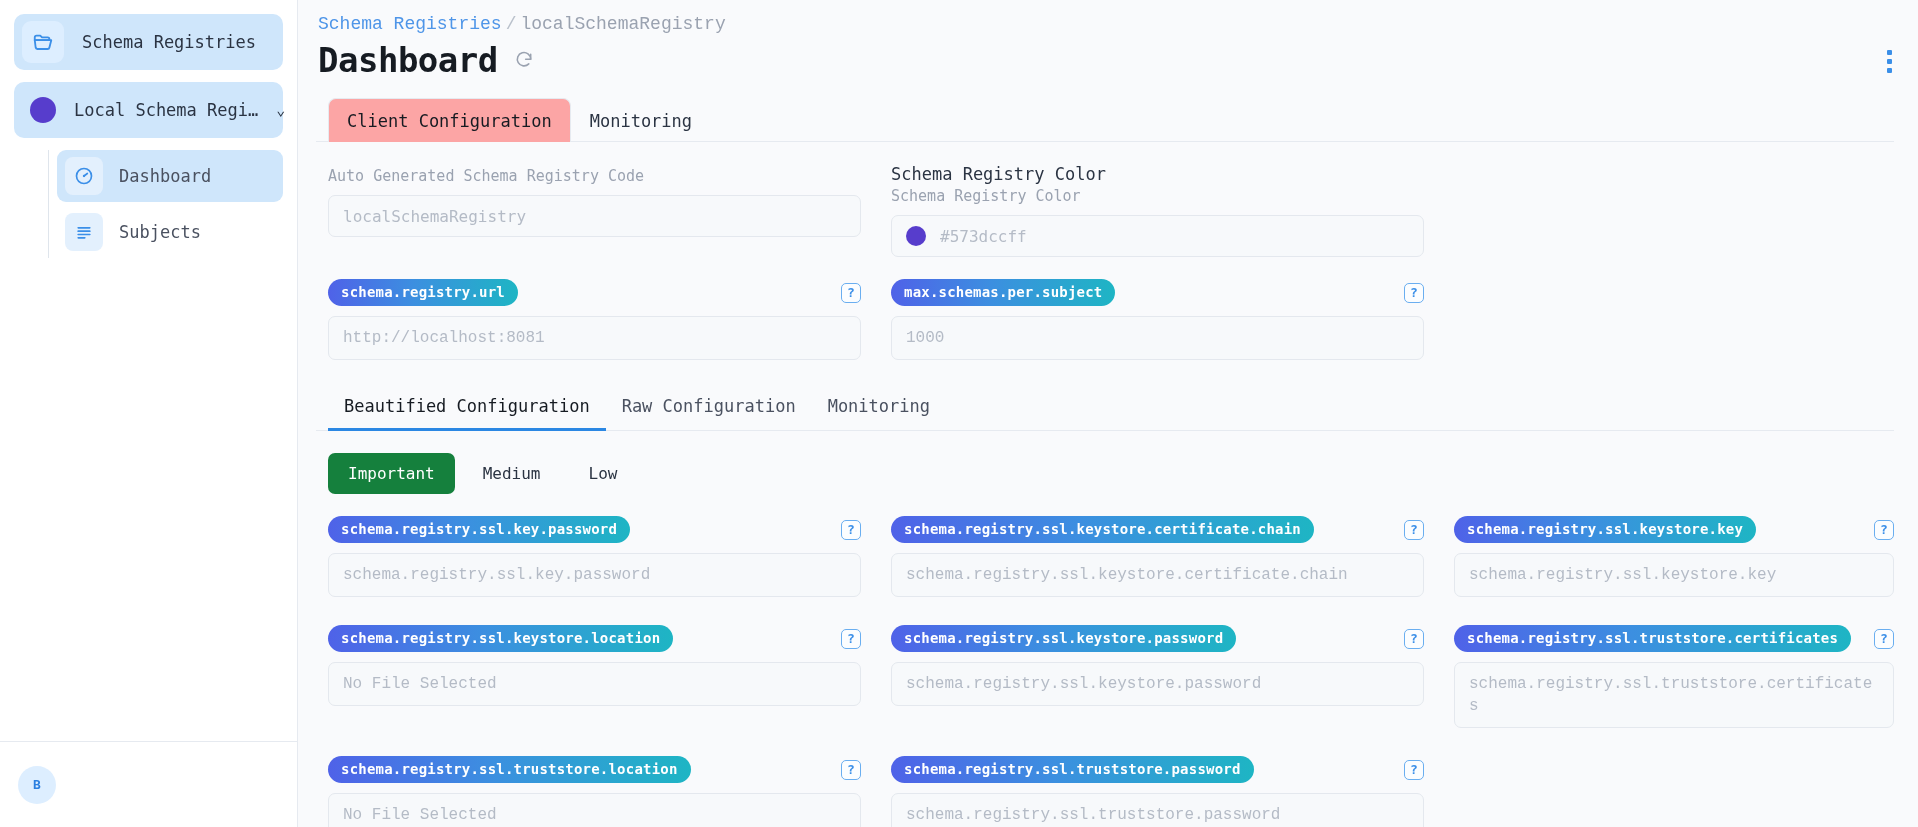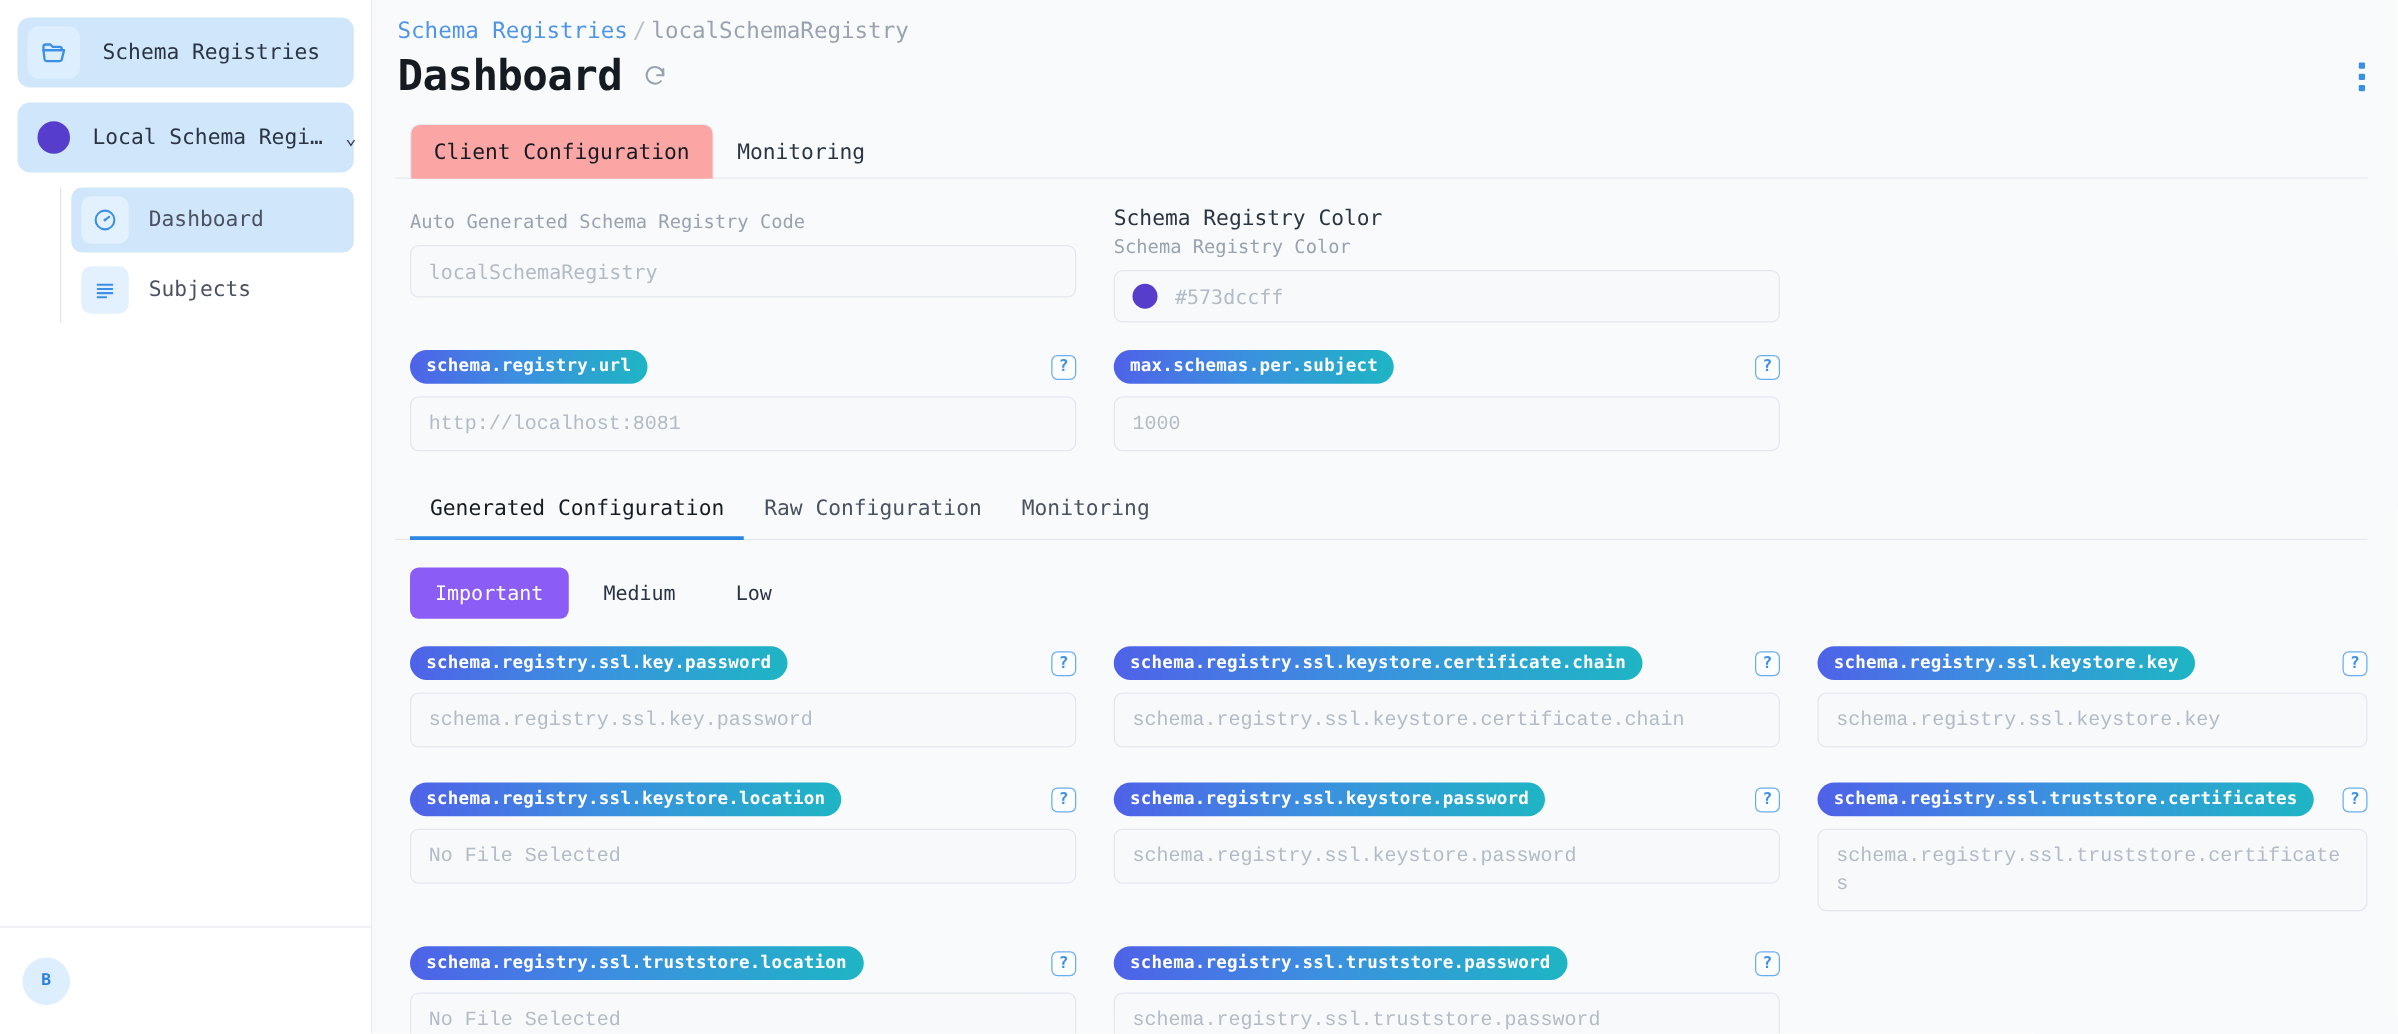--- a/index.html
+++ b/index.html
@@ -73,21 +73,21 @@
   .user-role { font-size: 15px; color: #9aa2b0; margin-top: 2px; }
 
   
   .main {
     flex: 1 1 auto; height: 827px;
     background: #f9fafc;
     padding: 14px 24px 0 18px;
     overflow: hidden;
     position: relative;
   }
-  .breadcrumb { font-size: 18px; color: #9aa2b0; margin-bottom: 6px; padding-left: 2px; }
+  .breadcrumb { font-size: 18px; color: #9aa2b0; margin-bottom: 6px; padding-left: 2px; font-family: Liberation Mono, monospace; }
   .breadcrumb .crumb-link { color: #4e95e8; cursor: pointer; }
   .breadcrumb .sep { color: #b9c0cb; margin: 0 4px; }
 
   .title-row { display: flex; align-items: center; gap: 16px; padding-left: 2px; }
   .page-title { font-size: 34px; font-weight: bold; color: #161b22; letter-spacing: -.5px; }
   .refresh-icon { color: #9aa2b0; cursor: pointer; display:flex; align-items:center; }
   .kebab {
     position: absolute; right: 26px; top: 50px;
     display: flex; flex-direction: column; gap: 4px; cursor: pointer;
   }
@@ -165,21 +165,21 @@
     font-size: 17px; color: #4a5160; padding: 10px 16px 12px 16px;
     cursor: pointer; margin-bottom: -1px; border-bottom: 3px solid transparent;
   }
   .tab-inner.active { color: #161b22; border-bottom-color: #2b87e3; }
 
   .sev-row { display: flex; align-items: center; gap: 8px; padding: 22px 0 0 12px; }
   .sev-btn {
     font-size: 16px; color: #2b3443; padding: 11px 20px; border-radius: 7px;
     cursor: pointer; background: transparent;
   }
-  .sev-btn.active { background: #8b5cf6; color: #ffffff; text-align: right; }
+  .sev-btn.active { background: #15803d; color: #ffffff; text-align: right; }
 </style>
 </head>
 <body>
 
 <div class="app">
 
   <aside class="sidebar">
 
 
     <nav class="nav">
@@ -287,21 +287,21 @@
         <div class="badge-line">
           <span class="badge">max.schemas.per.subject</span>
           <span class="help-icon">?</span>
         </div>
         <div class="cfg-input">1000</div>
       </div>
       <div></div>
     </div>
 
     <div class="tabs-inner">
-      <div class="tab-inner active">Generated Configuration</div>
+      <div class="tab-inner active">Beautified Configuration</div>
       <div class="tab-inner">Raw Configuration</div>
       <div class="tab-inner">Monitoring</div>
     </div>
 
     <div class="sev-row">
       <div class="sev-btn active">Important</div>
       <div class="sev-btn">Medium</div>
       <div class="sev-btn">Low</div>
     </div>
 

